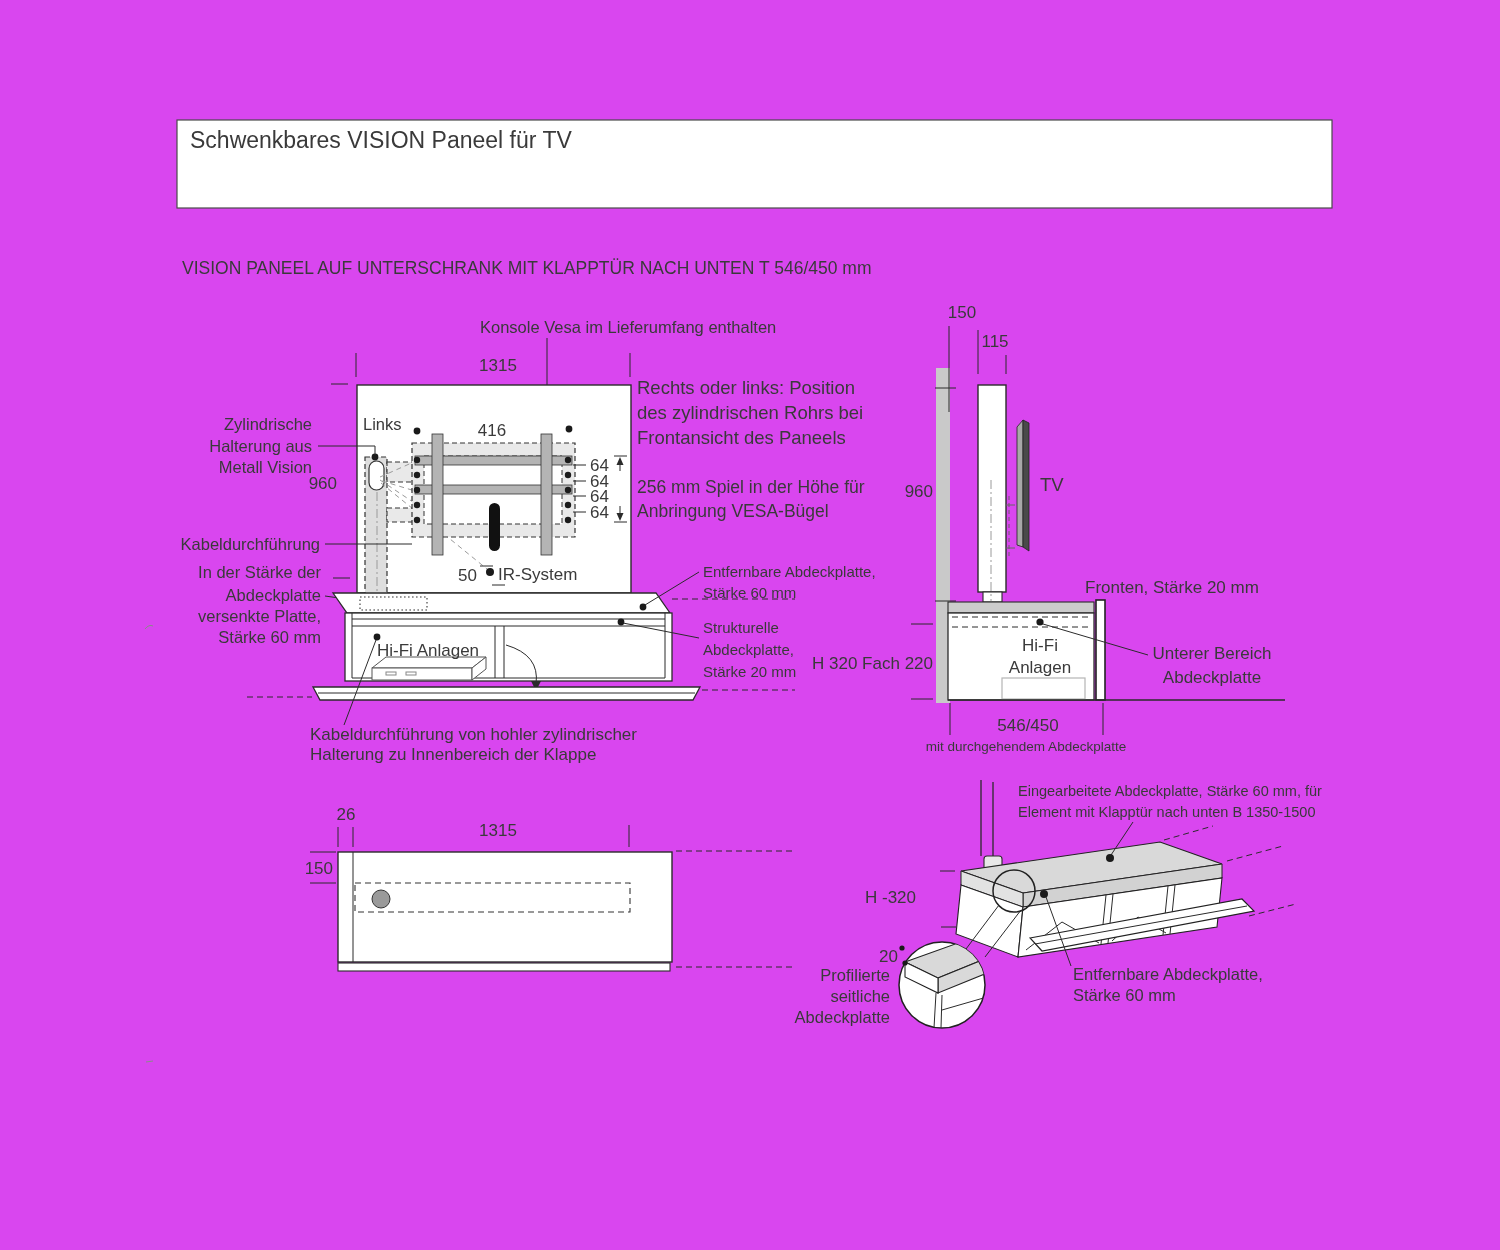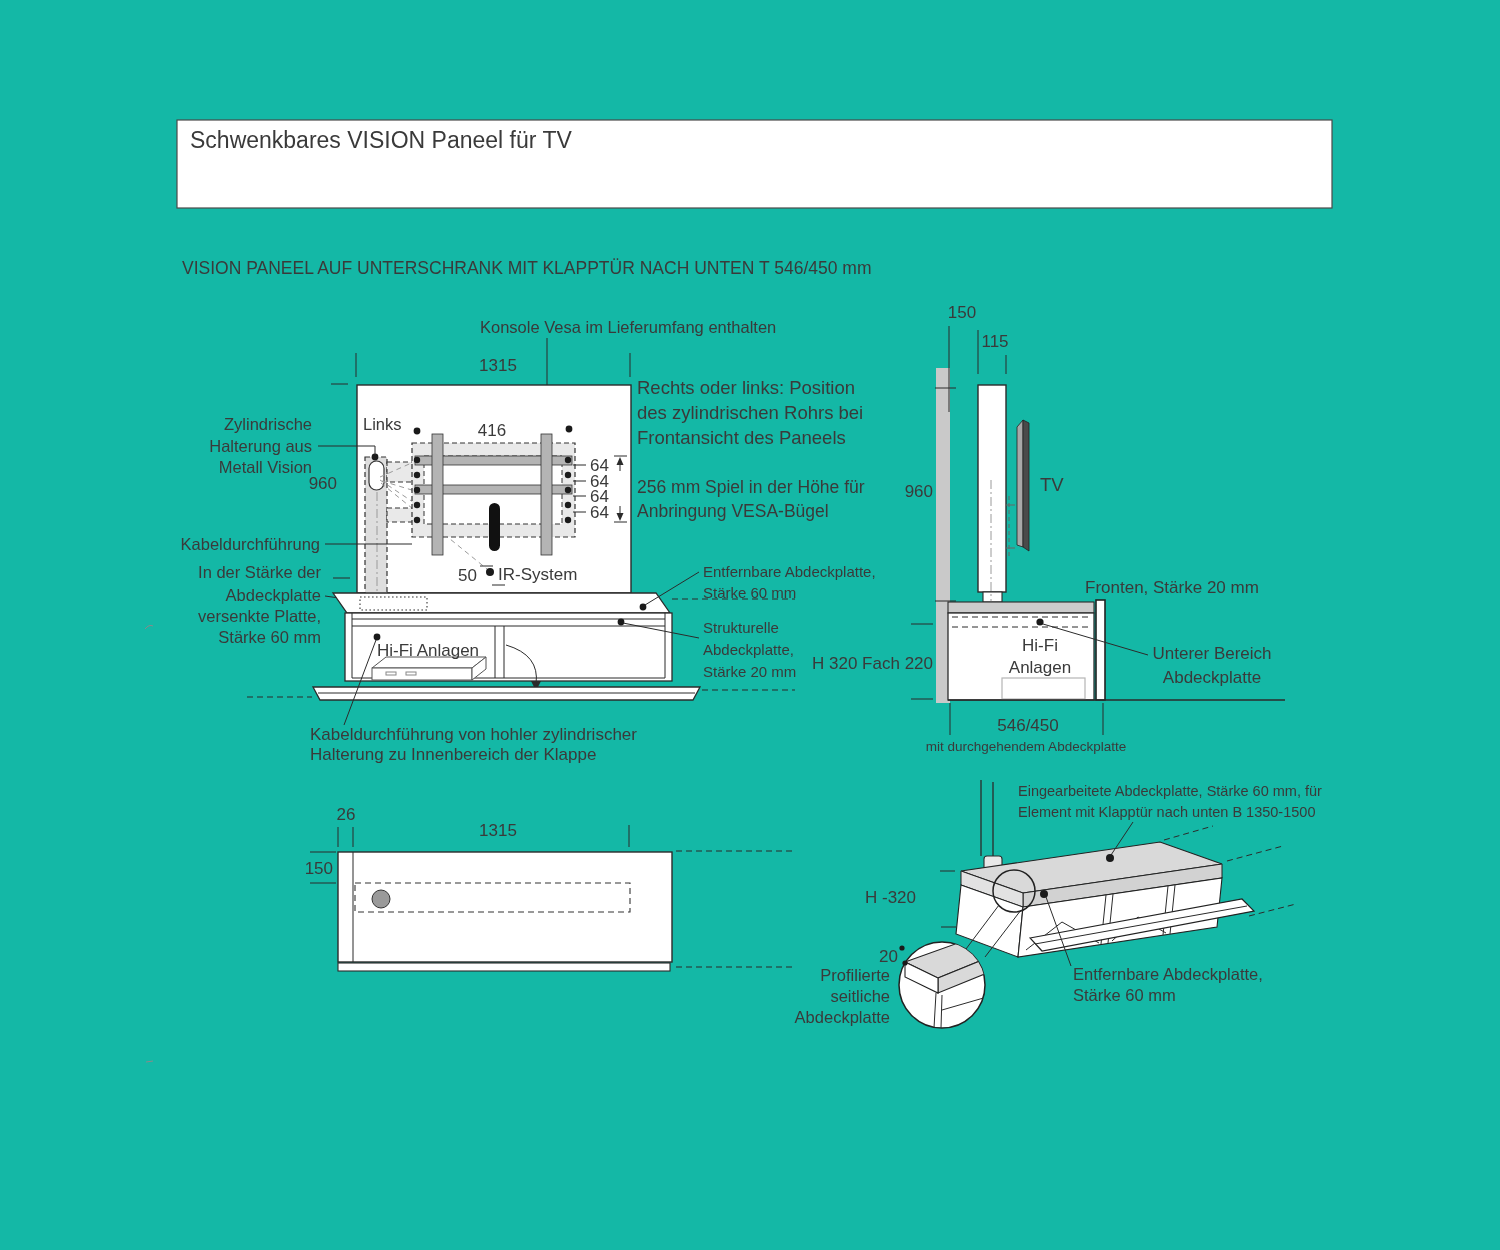--- a/index.html
+++ b/index.html
@@ -1,16 +1,16 @@
 <!DOCTYPE html>
 <html><head>
 <meta charset="utf-8">
 <style>
   html,body{margin:0;padding:0;background:#ffffff;}
-  #stage{position:relative;width:1500px;height:1250px;background:#14b8a6;overflow:hidden;}
+  #stage{position:relative;width:1500px;height:1250px;background:#d946ef;overflow:hidden;}
   svg{position:absolute;left:0;top:0;}
   text{font-family:"Liberation Sans",sans-serif;fill:#3a3a3a;}
   .t23{font-size:23px;}
   .t185{font-size:18.5px;}
   .t17{font-size:17px;}
   .t165{font-size:16.5px;}
   .t15{font-size:15px;}
   .t145{font-size:14.5px;}
   .t135{font-size:13.5px;}
   .mid{text-anchor:middle;}

